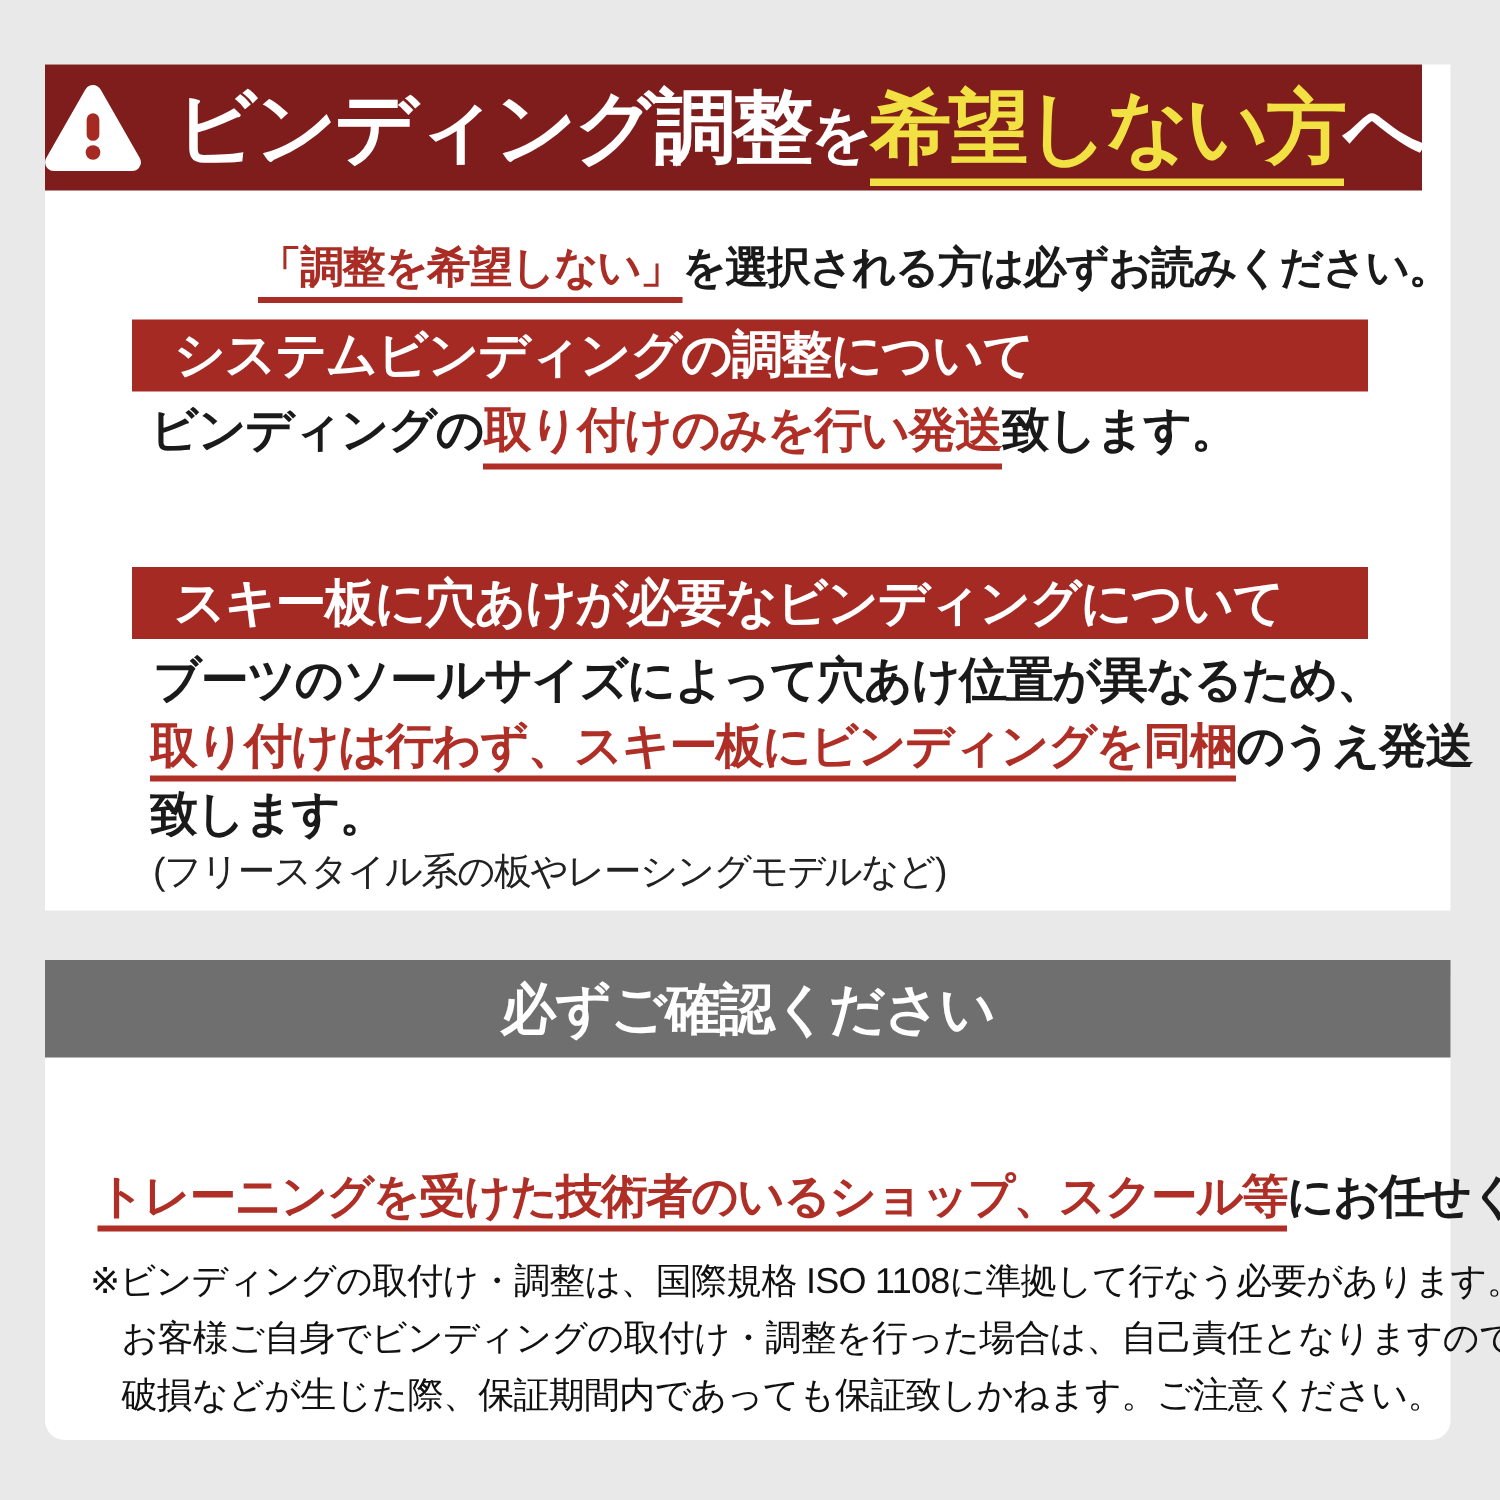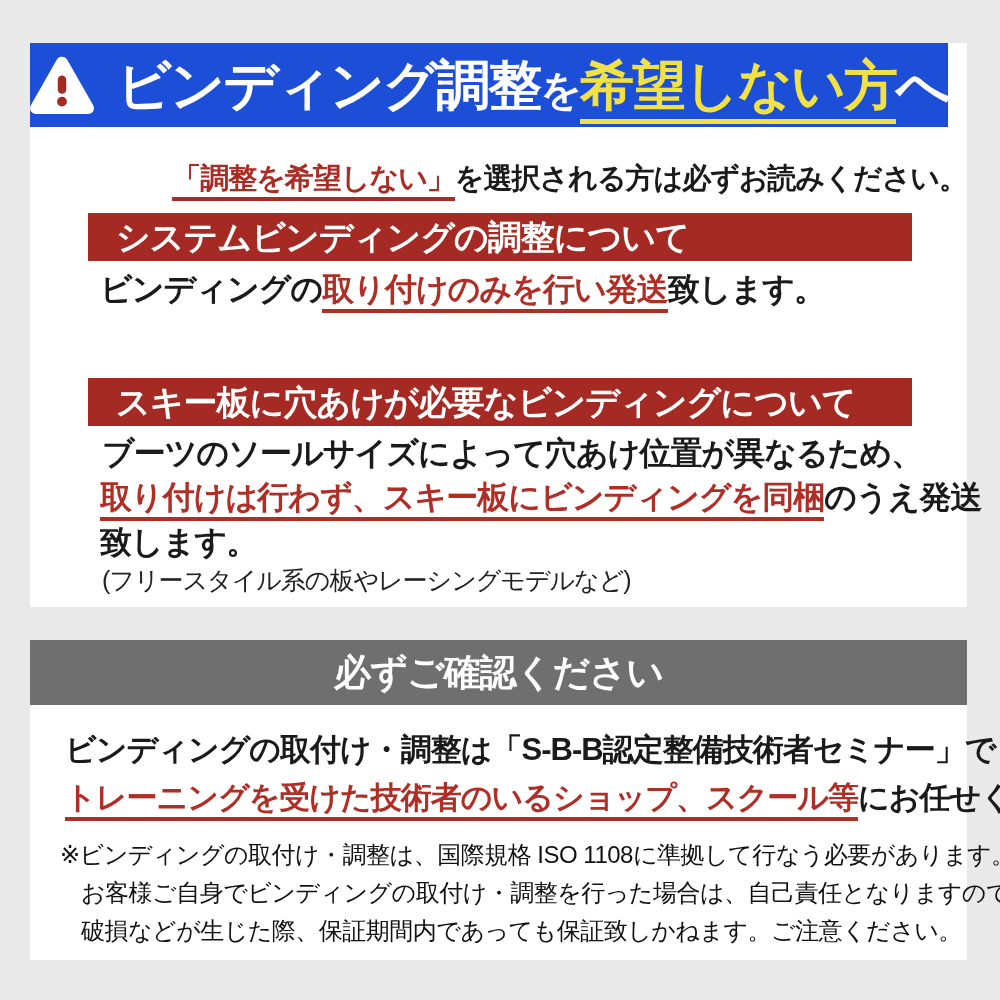--- a/index.html
+++ b/index.html
@@ -6,26 +6,26 @@
   body{
     width:1000px;height:1000px;
     background:#e9e9e9;
     font-family:"Liberation Sans","DejaVu Sans",sans-serif;
     color:#1a1a1a;
     position:relative;
     overflow:hidden;
   }
   .card{position:absolute;left:30px;width:937px;background:#ffffff;}
   #card1{top:43px;height:564px;}
-  #card2{top:640px;height:320px;}
+  #card2{top:640px;height:320px;border-radius:13px;}
 
   
   .banner{
     position:absolute;left:0;top:0;width:918px;height:84px;
-    background:#1d4ed8;
+    background:#7f1d1d;
     display:flex;align-items:center;justify-content:center;gap:22px;
   }
   .warn-icon{width:66px;height:60px;flex:0 0 auto;margin-top:2px;}
   .banner-title{
     font-size:54px;font-weight:800;letter-spacing:-2px;color:#ffffff;
     white-space:nowrap;line-height:1;
   }
   .banner-title .particle{font-size:41px;}
   .banner-title .hl{
     color:#f2e143;
@@ -59,21 +59,21 @@
     position:absolute;font-size:32px;font-weight:800;letter-spacing:-1px;
     white-space:nowrap;line-height:1.15;
   }
   .body-line .red-u{
     color:#af2f27;border-bottom:4px solid #af2f27;padding-bottom:2px;
   }
   .small-note{
     position:absolute;font-size:25px;font-weight:500;letter-spacing:-1px;
     white-space:nowrap;color:#222222;
   }
-  #s1-line{left:70px;top:228px;}
+  #s1-line{left:70px;top:228px;font-family:Liberation Mono, monospace;}
   #s1-note{left:72px;top:276px;}
   #s2-line1{left:72px;top:392px;}
   #s2-line2{left:70px;top:436px;}
   #s2-line3{left:70px;top:481px;}
   #s2-note{left:72px;top:521px;text-align:right;}
 
   
   .graybar{
     position:absolute;left:0;top:0;width:937px;height:65px;
     background:#6f6f6f;color:#ffffff;
@@ -118,21 +118,20 @@
   <div class="body-line" id="s2-line3">致します。</div>
 
   <div class="small-note" id="s2-note">(フリースタイル系の板やレーシングモデルなど)</div>
 
 </div>
 
 <div class="card" id="card2">
 
   <div class="graybar">必ずご確認ください</div>
 
-  <div class="body-line" id="c2-line1">ビンディングの取付け・調整は「S-B-B認定整備技術者セミナー」で</div>
 
   <div class="body-line" id="c2-line2"><span class="red-u">トレーニングを受けた技術者のいるショップ、スクール等</span><span>にお任せください。</span></div>
 
   <div class="notes">
     <div class="note-line">※ビンディングの取付け・調整は、国際規格 ISO 1108に準拠して行なう必要があります。</div>
     <div class="note-line indent">お客様ご自身でビンディングの取付け・調整を行った場合は、自己責任となりますので</div>
     <div class="note-line indent">破損などが生じた際、保証期間内であっても保証致しかねます。ご注意ください。</div>
   </div>
 
 </div>

